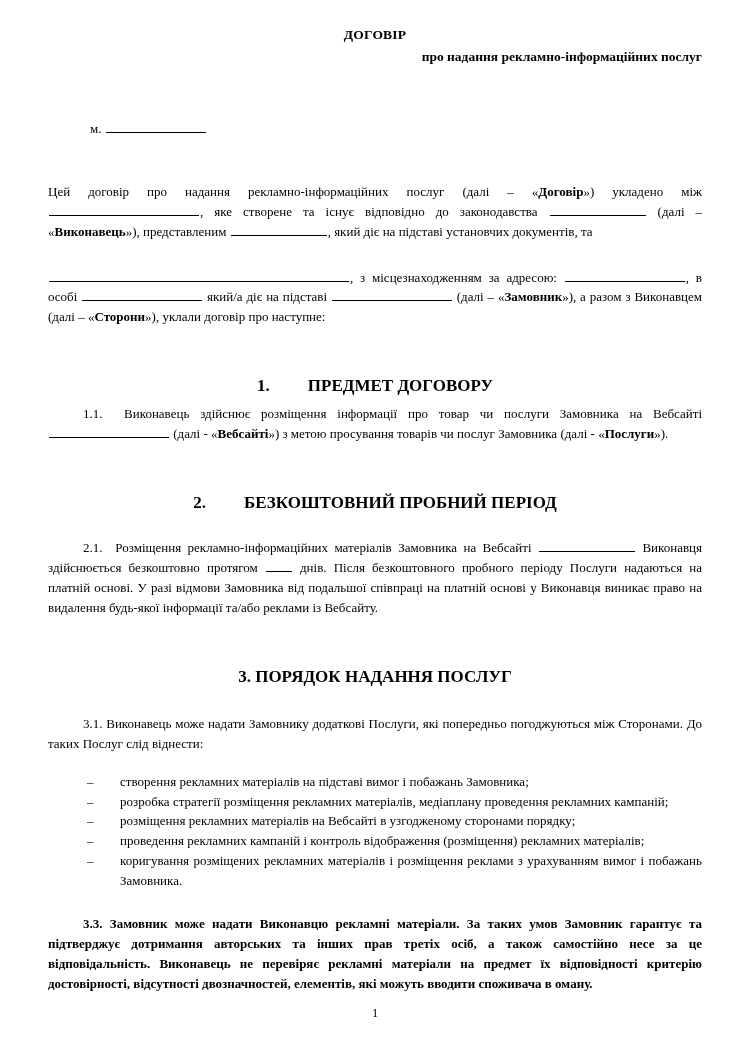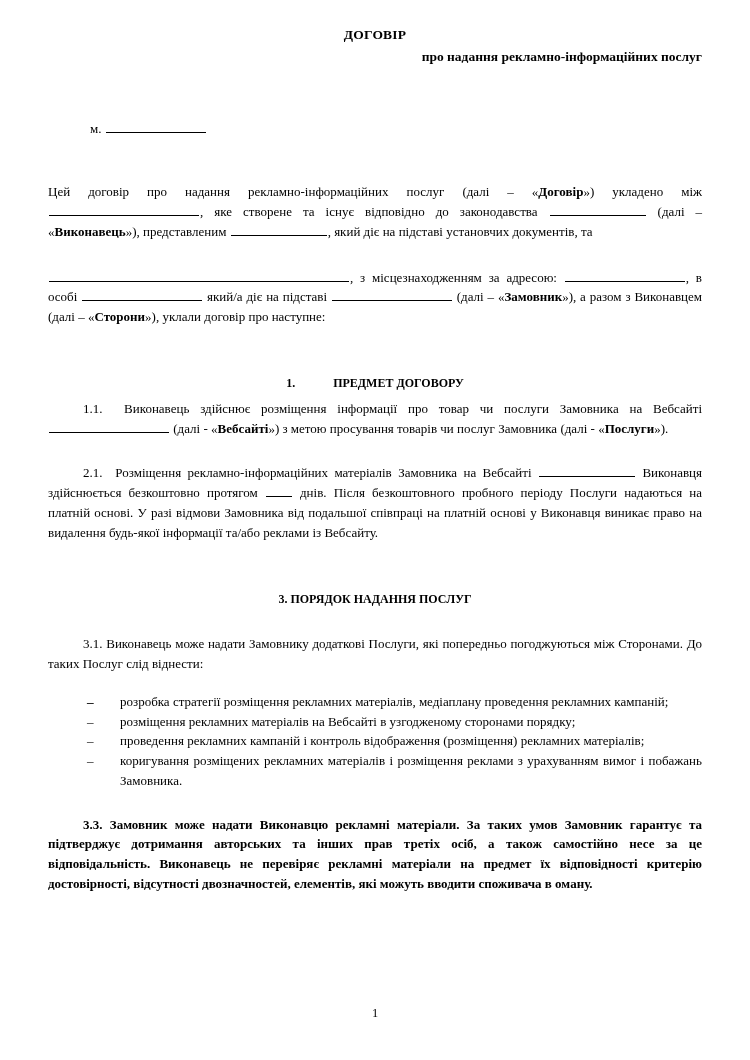--- a/index.html
+++ b/index.html
@@ -79,21 +79,21 @@
   }
   .preamble1 {
     margin-top: 40px;
   }
   .preamble2 {
     margin-top: 26px;
   }
   .section-head {
     text-align: center;
     font-weight: bold;
-    font-size: 12px;
+    font-size: 17px;
     margin: 0;
   }
   .sec1 { margin-top: 49px; }
   .sec2 { margin-top: 50px; }
   .sec3 { margin-top: 50px; }
   .sec-num {
     display: inline-block;
     margin-right: 38px;
   }
   .clause {
@@ -152,29 +152,30 @@
   </div>
 
   <p class="body-text preamble1"><span>Цей договір про надання рекламно-інформаційних послуг (далі – «</span><b>Договір</b><span>») укладено між </span><span class="fill f-xl"></span><span>, яке створене та існує відповідно до законодавства </span><span class="fill f-m"></span><span> (далі – «</span><b>Виконавець</b><span>»), представленим </span><span class="fill f-m"></span><span>, який діє на підставі установчих документів, та</span></p>
 
   <p class="body-text preamble2"><span class="fill f-xxl"></span><span>, з місцезнаходженням за адресою: </span><span class="fill f-l"></span><span>, в особі </span><span class="fill f-l"></span><span> який/а діє на підставі </span><span class="fill f-l"></span><span> (далі – «</span><b>Замовник</b><span>»), а разом з Виконавцем (далі – «</span><b>Сторони</b><span>»), уклали договір про наступне:</span></p>
 
   <h3 class="section-head sec1"><span class="sec-num">1.</span><span>ПРЕДМЕТ ДОГОВОРУ</span></h3>
 
   <p class="clause c11"><span>1.1.</span>&nbsp; <span>Виконавець здійснює розміщення інформації про товар чи послуги Замовника на Вебсайті </span><span class="fill f-l"></span><span> (далі - «</span><b>Вебсайті</b><span>») з метою просування товарів чи послуг Замовника (далі - «</span><b>Послуги</b><span>»).</span></p>
 
+  <h3 class="section-head sec2"><span class="sec-num">2.</span><span>БЕЗКОШТОВНИЙ ПРОБНИЙ ПЕРІОД</span></h3>
 
   <p class="clause c21"><span>2.1.</span>&nbsp; <span>Розміщення рекламно-інформаційних матеріалів Замовника на Вебсайті </span><span class="fill f-m"></span><span> Виконавця здійснюється безкоштовно протягом </span><span class="fill f-xs"></span><span> днів. Після безкоштовного пробного періоду Послуги надаються на платній основі. У разі відмови Замовника від подальшої співпраці на платній основі у Виконавця виникає право на видалення будь-якої інформації та/або реклами із Вебсайту.</span></p>
 
   <h3 class="section-head sec3"><span>3.</span> <span>ПОРЯДОК НАДАННЯ ПОСЛУГ</span></h3>
 
   <p class="clause c31"><span>3.1.</span> <span>Виконавець може надати Замовнику додаткові Послуги, які попередньо погоджуються між Сторонами. До таких Послуг слід віднести:</span></p>
 
   <ul class="bullets">
-    <li><span class="dash">–</span></li>
+    <li><span class="dash">–</span><span>створення рекламних матеріалів на підставі вимог і побажань Замовника;</span></li>
     <li><span class="dash">–</span><span>розробка стратегії розміщення рекламних матеріалів, медіаплану проведення рекламних кампаній;</span></li>
     <li><span class="dash">–</span><span>розміщення рекламних матеріалів на Вебсайті в узгодженому сторонами порядку;</span></li>
     <li><span class="dash">–</span><span>проведення рекламних кампаній і контроль відображення (розміщення) рекламних матеріалів;</span></li>
     <li><span class="dash">–</span><span>коригування розміщених рекламних матеріалів і розміщення реклами з урахуванням вимог і побажань Замовника.</span></li>
   </ul>
 
 
   <p class="clause c33"><span>3.3.</span> <span>Замовник може надати Виконавцю рекламні матеріали. За таких умов Замовник гарантує та підтверджує дотримання авторських та інших прав третіх осіб, а також самостійно несе за це відповідальність. Виконавець не перевіряє рекламні матеріали на предмет їх відповідності критерію достовірності, відсутності двозначностей, елементів, які можуть вводити споживача в оману.</span></p>
 
   <div class="pagenum">1</div>

